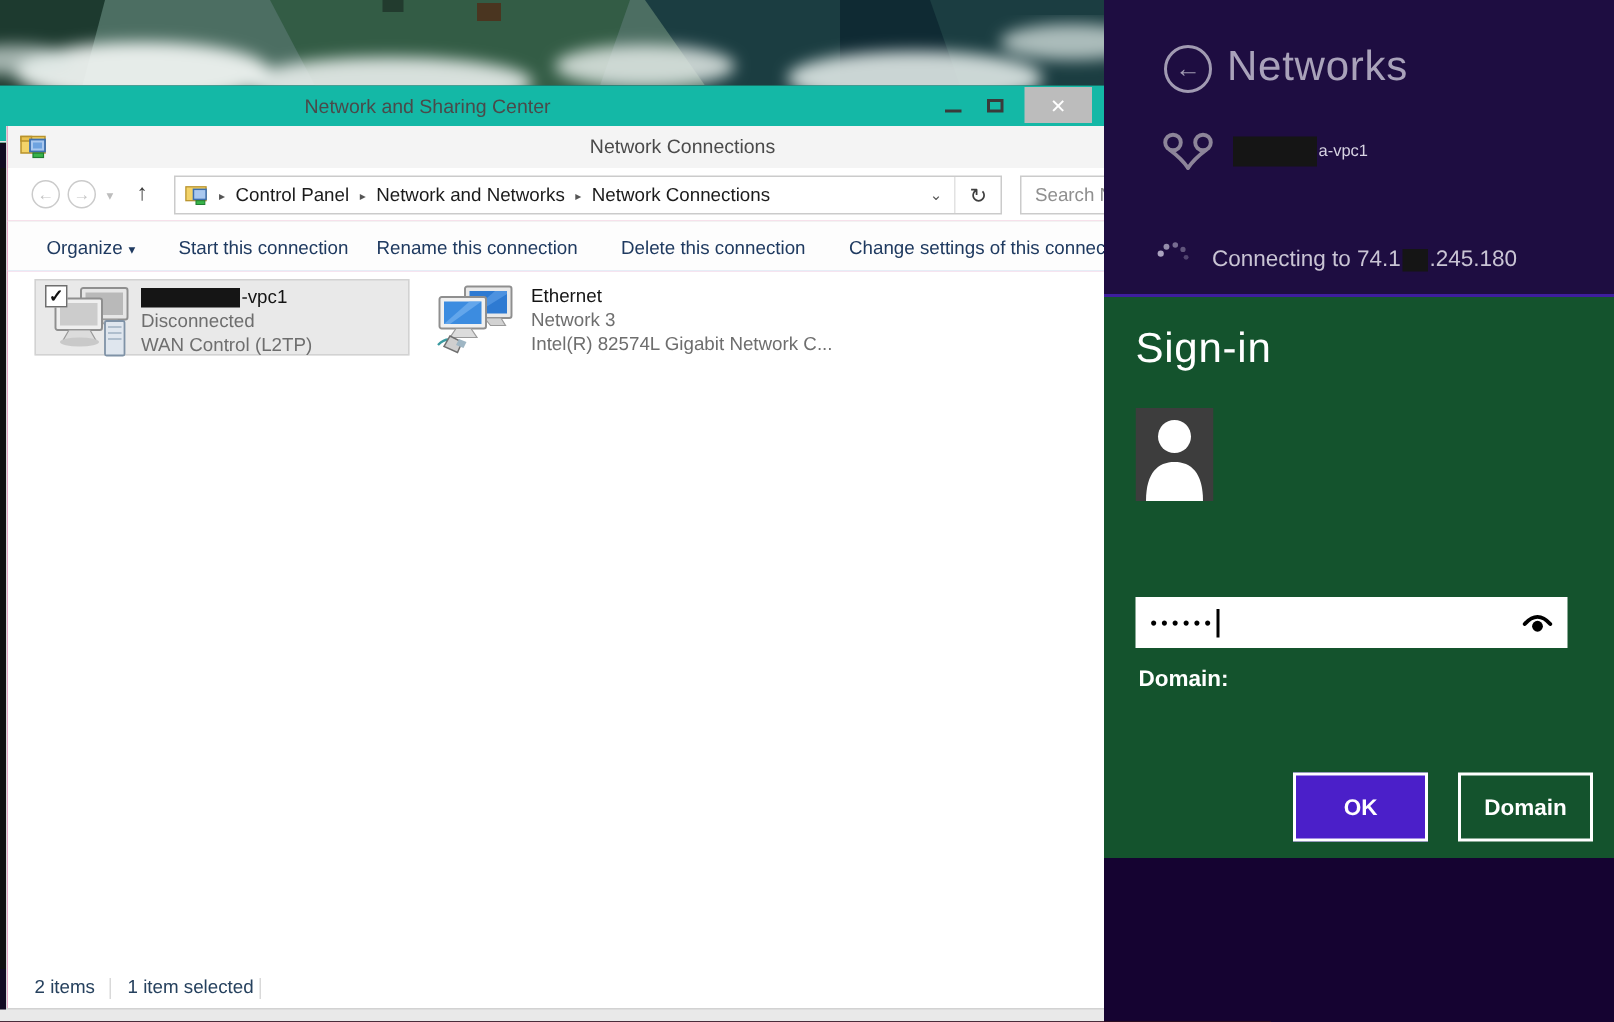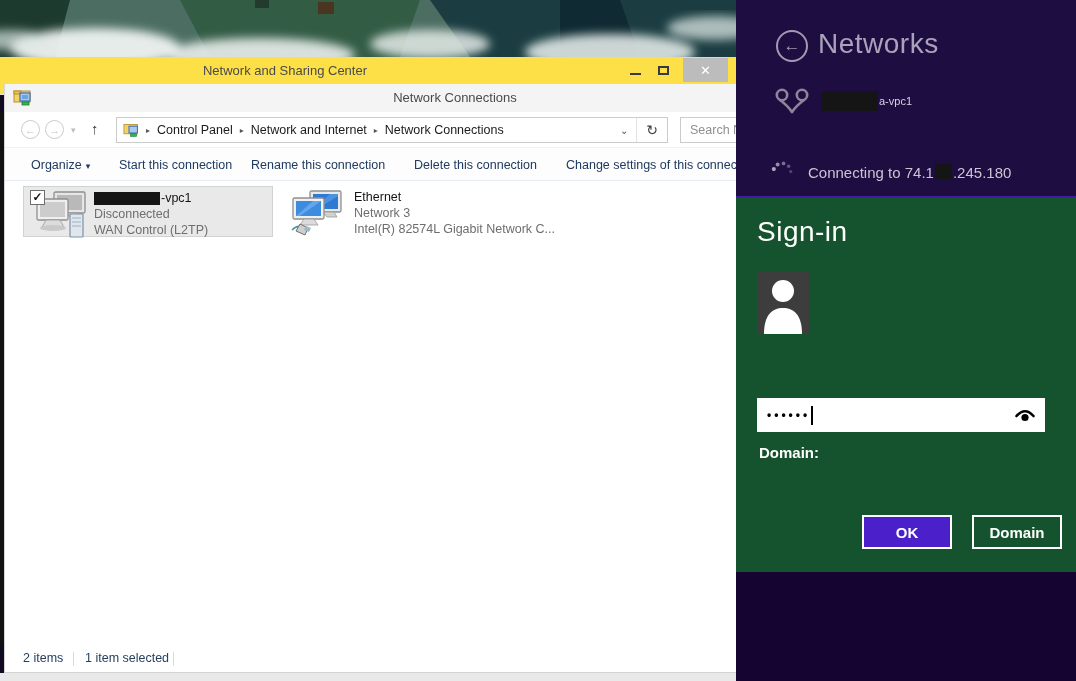--- a/index.html
+++ b/index.html
@@ -4,21 +4,21 @@
 <style>
   html,body{margin:0;padding:0;background:#000;}
   *{box-sizing:border-box;}
   .screen{position:relative;width:1076px;height:681px;overflow:hidden;
           font-family:"Liberation Sans",sans-serif;background:#111;}
 
   
   .wallpaper{position:absolute;left:0;top:0;width:736px;height:57px;overflow:hidden;}
 
   
-  .nsc-titlebar{position:absolute;left:0;top:57px;width:736px;height:38px;background:#fde047;
+  .nsc-titlebar{position:absolute;left:0;top:57px;width:736px;height:38px;background:#14b8a6;
                 border-bottom:1px solid #e3e3e3;}
   .nsc-title{position:absolute;left:160px;top:0;width:250px;height:27px;line-height:27px;
              text-align:center;font-size:13px;color:#4a4a4a;white-space:nowrap;}
   .nsc-controls{position:absolute;right:8px;top:0;height:26px;display:flex;align-items:center;}
   .cap-btn{width:28px;height:24px;display:flex;align-items:center;justify-content:center;}
   .min-glyph{width:11px;height:2px;background:#3a3a3a;margin-top:8px;}
   .max-glyph{width:11px;height:9px;border:2px solid #3a3a3a;background:transparent;}
   .close-btn{width:45px;height:24px;background:#bcbcbc;color:#fff;display:flex;align-items:center;
              justify-content:center;font-size:13px;margin-left:6px;}
 
@@ -93,36 +93,36 @@
   .panel{position:absolute;left:736px;top:0;width:340px;height:681px;}
   .p-top{position:absolute;left:0;top:0;width:340px;height:196px;background:#1e0d41;}
   .back-btn{position:absolute;left:40px;top:30px;width:32px;height:32px;border:2.5px solid #a19ab2;
             border-radius:50%;color:#a19ab2;font-size:17px;display:flex;align-items:center;
             justify-content:center;}
   .networks-title{position:absolute;left:82px;top:28px;font-size:28px;color:#a9a2ba;letter-spacing:0.5px;}
   .vpn-row{position:absolute;left:38px;top:86px;display:flex;align-items:center;}
   .vpn-name{display:flex;align-items:center;margin-left:12px;font-size:11px;color:#d7d3e2;}
   .redact-vpn{width:56px;height:20px;margin-right:1px;}
   .conn-row{position:absolute;left:34px;top:160px;display:flex;align-items:center;}
-  .conn-text{display:flex;align-items:flex-start;margin-left:14px;font-size:15px;color:#c9c4d4;}
+  .conn-text{display:flex;align-items:flex-end;margin-left:14px;font-size:15px;color:#c9c4d4;}
   .redact-ip{width:17px;height:15px;margin:0 1px;}
 
   .p-signin{position:absolute;left:0;top:196px;width:340px;height:376px;background:#14532d;
             border-top:2px solid #3e1e9e;}
   .signin-title{position:absolute;left:21px;top:18px;font-size:28px;color:#ffffff;letter-spacing:0.5px;}
   .avatar{position:absolute;left:21px;top:74px;width:52px;height:62px;}
   .user-field{position:absolute;left:21px;top:152px;width:288px;height:30px;background:#d8d3e1;
               font-size:14px;color:#16163a;line-height:30px;padding-left:10px;}
   .pass-field{position:absolute;left:21px;top:200px;width:288px;height:34px;background:#ffffff;
               display:flex;align-items:center;padding-left:10px;}
   .pass-dots{font-size:12px;font-weight:bold;color:#000;letter-spacing:3px;line-height:34px;}
   .caret{width:1.5px;height:19px;background:#000;margin-left:1px;}
   .eye-btn{position:absolute;right:9px;top:8px;width:22px;height:18px;}
   .domain-label{position:absolute;left:23px;top:246px;font-size:15px;color:#ffffff;font-weight:bold;}
-  .dlg-btn{position:absolute;top:317px;width:90px;height:34px;border:2px solid #ffffff;
+  .dlg-btn{position:absolute;top:317px;width:90px;height:46px;border:2px solid #ffffff;
            color:#fff;font-size:15px;font-weight:bold;display:flex;align-items:center;
            justify-content:center;}
   .btn-ok{left:126px;background:#4b1fc9;}
   .btn-cancel{left:236px;background:transparent;}
   .p-bottom{position:absolute;left:0;top:572px;width:340px;height:109px;background:#150331;}
 </style>
 </head>
 <body>
 
 <div class="screen">
@@ -199,21 +199,21 @@
           <svg width="17" height="16" viewBox="0 0 20 19">
             <rect x="1" y="3" width="16" height="11" fill="#f3d369" stroke="#b8922b" stroke-width="1"></rect>
             <rect x="7" y="5" width="10" height="8" fill="#a9c8ef" stroke="#3c6fb0" stroke-width="1.2"></rect>
             <rect x="9" y="14" width="7" height="3" fill="#39b54a" stroke="#1f7d31" stroke-width="0.8"></rect>
           </svg>
         </span>
         <div class="addr-crumbs">
           <span class="crumb-sep">▸</span>
           <span class="crumb">Control Panel</span>
           <span class="crumb-sep">▸</span>
-          <span class="crumb">Network and Internet</span>
+          <span class="crumb">Network and Networks</span>
           <span class="crumb-sep">▸</span>
           <span class="crumb">Network Connections</span>
         </div>
         <span class="addr-dd"><span>⌄</span></span>
         <span class="addr-div"></span>
         <span class="addr-refresh"><span>↻</span></span>
       </div>
 
       <div class="search-field">Search Ne</div>
     </div>

